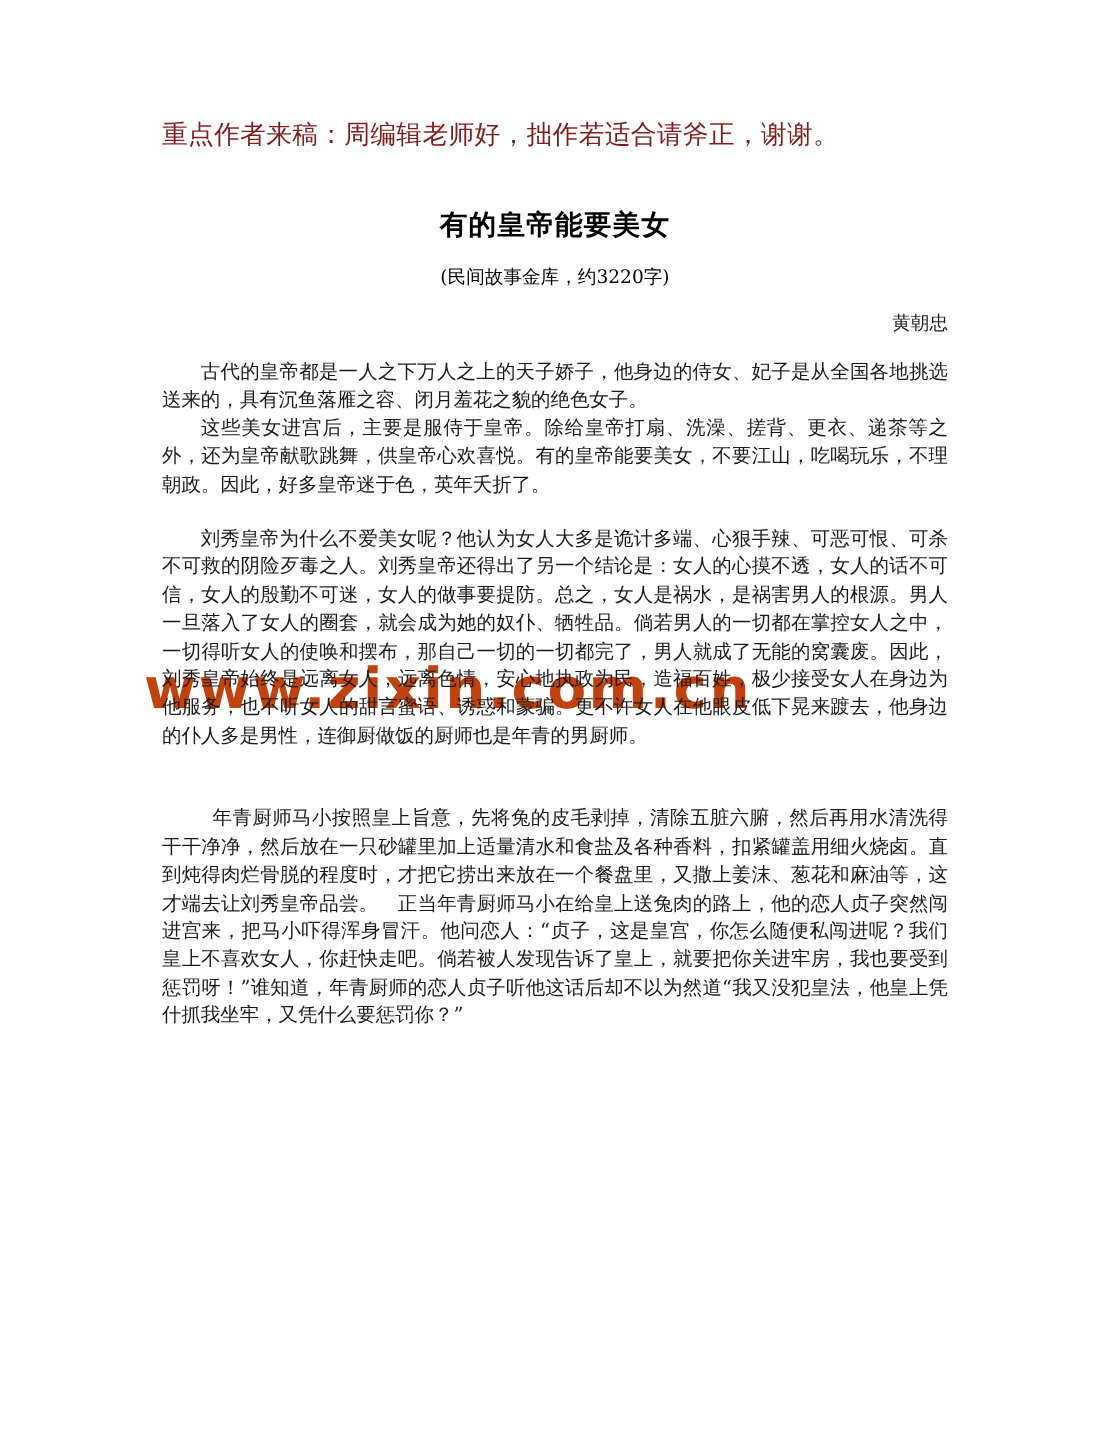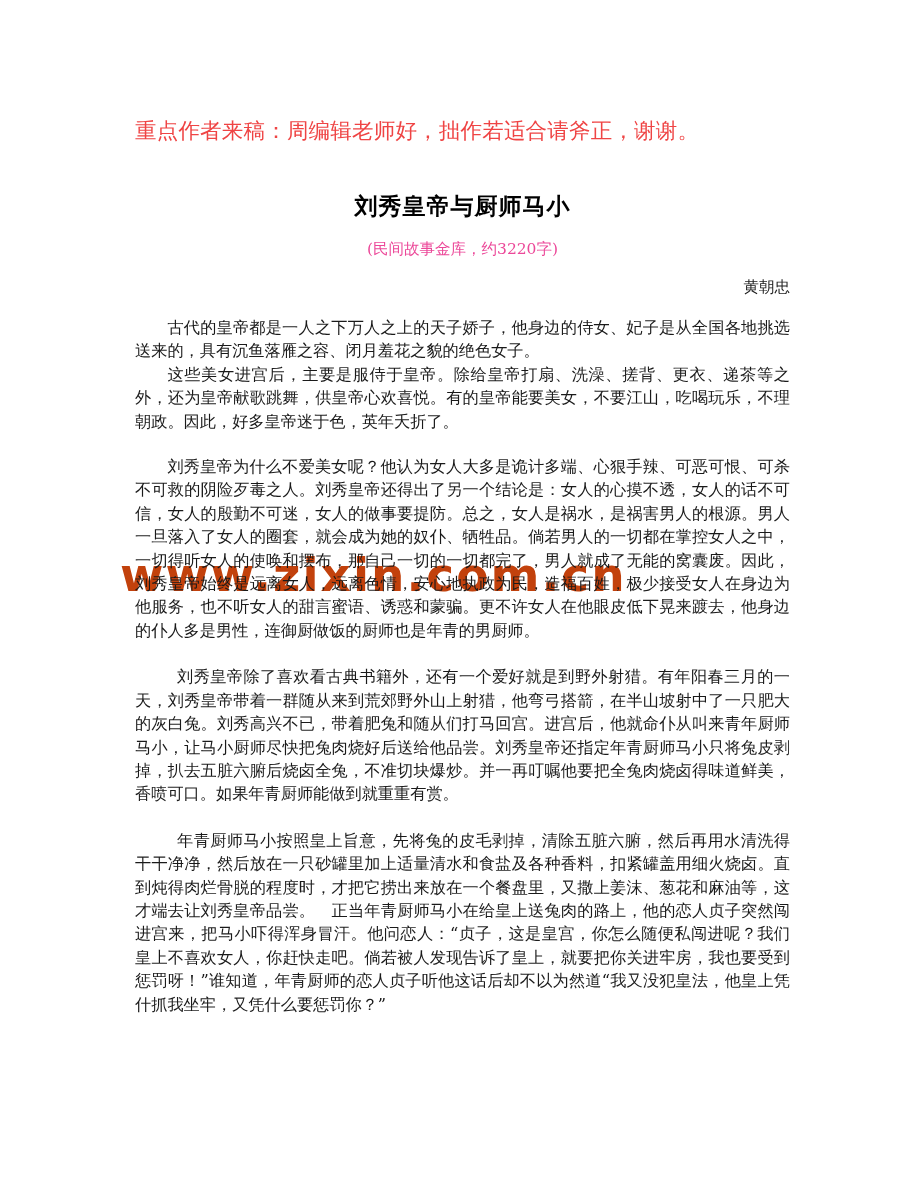--- a/index.html
+++ b/index.html
@@ -51,41 +51,41 @@
     left: 135px;
     top: 98px;
     width: 655px;
     z-index: 2;
   }
 
   .header-line {
     font-size: 21.5px;
     line-height: 30px;
     letter-spacing: 0.2px;
-    color: #ef4444;
-    margin: 18px 0 44px 0;
+    color: #7f1d1d;
+    margin: 0 0 44px 0;
     white-space: nowrap;
   }
 
   .doc-title {
     text-align: center;
     font-size: 23px;
     font-weight: 700;
     line-height: 32px;
     margin: 0 0 4px 0;
     letter-spacing: 1px;
     color: #000000;
   }
 
   .doc-subtitle {
     text-align: center;
     font-size: 15.5px;
     line-height: 22px;
     margin: 16px;
-    color: #ec4899;
+    color: #000000;
   }
 
   .doc-author {
     text-align: right;
     font-size: 15.5px;
     line-height: 22px;
     margin: 0 0 18px 0;
     color: #1a1a1a;
   }
 
@@ -117,38 +117,37 @@
 <body>
 
 <div class="page">
 
   <div class="watermark">www.zixin.com.cn</div>
 
   <div class="content">
 
     <div class="header-line">重点作者来稿：周编辑老师好，拙作若适合请斧正，谢谢。</div>
 
-    <h1 class="doc-title">刘秀皇帝与厨师马小</h1>
+    <h1 class="doc-title">有的皇帝能要美女</h1>
 
     <div class="doc-subtitle">(民间故事金库，约3220字)</div>
 
     <div class="doc-author">黄朝忠</div>
 
     <div class="body-block">
 
       <p>古代的皇帝都是一人之下万人之上的天子娇子，他身边的侍女、妃子是从全国各地挑选送来的，具有沉鱼落雁之容、闭月羞花之貌的绝色女子。</p>
       <p>这些美女进宫后，主要是服侍于皇帝。除给皇帝打扇、洗澡、搓背、更衣、递茶等之外，还为皇帝献歌跳舞，供皇帝心欢喜悦。有的皇帝能要美女，不要江山，吃喝玩乐，不理朝政。因此，好多皇帝迷于色，英年夭折了。</p>
 
       <div class="gap-sm"></div>
 
       <p>刘秀皇帝为什么不爱美女呢？他认为女人大多是诡计多端、心狠手辣、可恶可恨、可杀不可救的阴险歹毒之人。刘秀皇帝还得出了另一个结论是：女人的心摸不透，女人的话不可信，女人的殷勤不可迷，女人的做事要提防。总之，女人是祸水，是祸害男人的根源。男人一旦落入了女人的圈套，就会成为她的奴仆、牺牲品。倘若男人的一切都在掌控女人之中，一切得听女人的使唤和摆布，那自己一切的一切都完了，男人就成了无能的窝囊废。因此，刘秀皇帝始终是远离女人，远离色情，安心地执政为民，造福百姓，极少接受女人在身边为他服务，也不听女人的甜言蜜语、诱惑和蒙骗。更不许女人在他眼皮低下晃来踱去，他身边的仆人多是男性，连御厨做饭的厨师也是年青的男厨师。</p>
 
       <div class="gap-md"></div>
 
-      <p class="indent-wide">刘秀皇帝除了喜欢看古典书籍外，还有一个爱好就是到野外射猎。有年阳春三月的一天，刘秀皇帝带着一群随从来到荒郊野外山上射猎，他弯弓搭箭，在半山坡射中了一只肥大的灰白兔。刘秀高兴不已，带着肥兔和随从们打马回宫。进宫后，他就命仆从叫来青年厨师马小，让马小厨师尽快把兔肉烧好后送给他品尝。刘秀皇帝还指定年青厨师马小只将兔皮剥掉，扒去五脏六腑后烧卤全兔，不准切块爆炒。并一再叮嘱他要把全兔肉烧卤得味道鲜美，香喷可口。如果年青厨师能做到就重重有赏。</p>
 
       <div class="gap-md"></div>
 
       <p class="indent-wide">年青厨师马小按照皇上旨意，先将兔的皮毛剥掉，清除五脏六腑，然后再用水清洗得干干净净，然后放在一只砂罐里加上适量清水和食盐及各种香料，扣紧罐盖用细火烧卤。直到炖得肉烂骨脱的程度时，才把它捞出来放在一个餐盘里，又撒上姜沫、葱花和麻油等，这才端去让刘秀皇帝品尝。　正当年青厨师马小在给皇上送兔肉的路上，他的恋人贞子突然闯进宫来，把马小吓得浑身冒汗。他问恋人：“贞子，这是皇宫，你怎么随便私闯进呢？我们皇上不喜欢女人，你赶快走吧。倘若被人发现告诉了皇上，就要把你关进牢房，我也要受到惩罚呀！”谁知道，年青厨师的恋人贞子听他这话后却不以为然道“我又没犯皇法，他皇上凭什抓我坐牢，又凭什么要惩罚你？”</p>
 
       <div class="gap-md"></div>
 
 
     </div>
   </div>

